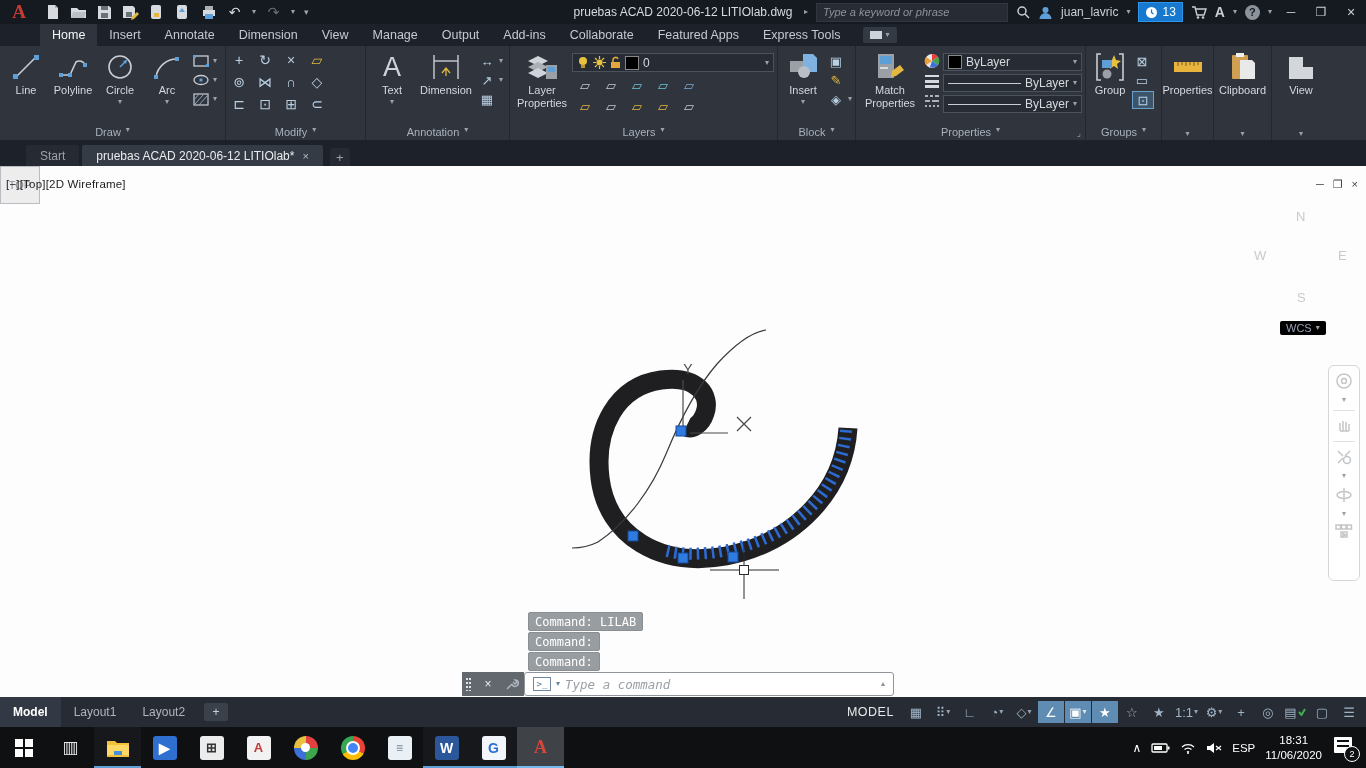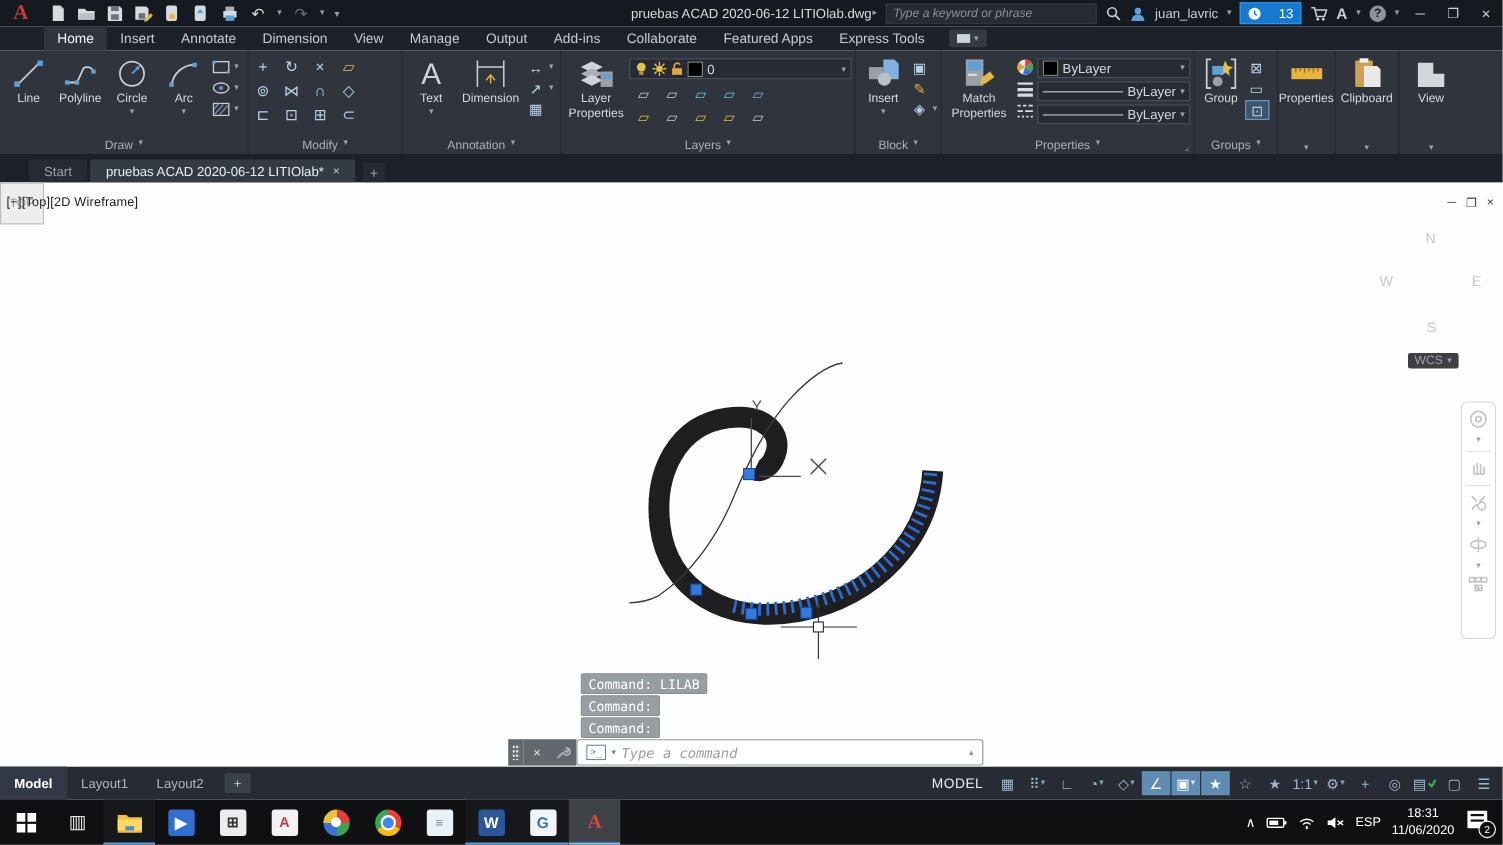--- a/index.html
+++ b/index.html
@@ -12,21 +12,21 @@
   #titlebar{position:absolute;top:0;left:0;width:1366px;height:24px;background:#151a21;
             display:flex;align-items:center;color:#c9ced5;font-size:12px;z-index:30}
   .logo{width:38px;height:24px;display:flex;align-items:center;justify-content:center;
         color:#c63c32;font-weight:bold;font-size:19px;font-family:"Liberation Serif",serif}
   .qat{display:flex;align-items:center;gap:9px;margin-left:6px}
   .qat .ic{width:17px;height:17px}
   .tb-title{position:absolute;left:0;right:0;text-align:center;pointer-events:none;color:#d7dbe0}
   .tb-right{margin-left:auto;display:flex;align-items:center;gap:8px;padding-right:4px;z-index:2}
   .searchbox{width:178px;height:17px;background:#272c34;color:#8b929b;font-style:italic;
              font-size:11px;display:flex;align-items:center;padding:0 6px;border:1px solid #31373f}
-  .badge13{background:#1679cf;color:#fff;height:18px;display:flex;align-items:center;gap:15px;
+  .badge13{background:#1679cf;color:#fff;height:18px;display:flex;align-items:center;gap:4px;
            padding:0 6px;font-size:12px;border:1px solid #2f96ea}
   .winbtn{width:22px;height:20px;display:flex;align-items:center;justify-content:center;color:#cfd4da;font-size:12px}
   .caret{font-size:8px;color:#9aa2ab;line-height:1}
 
   
   #tabrow{position:absolute;top:24px;left:0;width:1366px;height:22px;background:#1d222a;
           display:flex;align-items:stretch;padding-left:40px;box-sizing:border-box}
   .rtab{display:flex;align-items:center;padding:0 12px;font-size:12.5px;color:#c4cad2;white-space:nowrap}
   .rtab.active{background:#2f343d;color:#f2f4f6}
   .ribtoggle{display:flex;align-items:center;gap:4px;margin-left:10px;background:#343a44;
@@ -65,21 +65,21 @@
   .newtab{width:20px;height:18px;display:flex;align-items:center;justify-content:center;
           background:#262b33;color:#9aa1aa;border-radius:2px 2px 0 0;margin-left:4px;font-size:13px}
 
   
   #canvas{position:absolute;top:166px;left:0;width:1366px;height:531px;background:#fdfdfd}
   .vplabel{position:absolute;left:6px;top:12px;font-size:11.5px;color:#1d1d1d;letter-spacing:.2px}
   .dwinbtns{position:absolute;right:8px;top:12px;display:flex;gap:9px;color:#3c424a;font-size:11px}
   .vc{position:absolute;color:#c7cacd;font-size:13px;text-align:center}
   .vc-top{left:1284px;top:71px;width:38px;height:36px;border:1px solid #b9bcc0;background:#ededee;
           color:#8f9397;font-size:11px;display:flex;align-items:center;justify-content:center}
-  .wcs{position:absolute;left:1280px;top:155px;background:#404040;color:#9aa0b6;font-size:11px;
+  .wcs{position:absolute;left:1280px;top:155px;background:#000000;color:#9aa0b6;font-size:11px;
        padding:1px 6px;border-radius:2px;display:flex;gap:4px;align-items:center}
   .navbar{position:absolute;left:1328px;top:199px;width:32px;height:216px;border:1px solid #d4d6d8;
           border-radius:6px;background:rgba(255,255,255,.75);display:flex;flex-direction:column;
           align-items:center;gap:6px;padding-top:6px;box-sizing:border-box;color:#c3c6c9}
   .navbar svg{stroke:#c3c6c9;fill:none;stroke-width:1.5}
   .nbdiv{width:22px;height:1px;background:#dfe1e3}
 
   
   .cmdhist{position:absolute;left:528px;height:17px;background:#989da2;color:#fff;
            font-family:"DejaVu Sans Mono",monospace;font-size:12px;display:flex;align-items:center;

